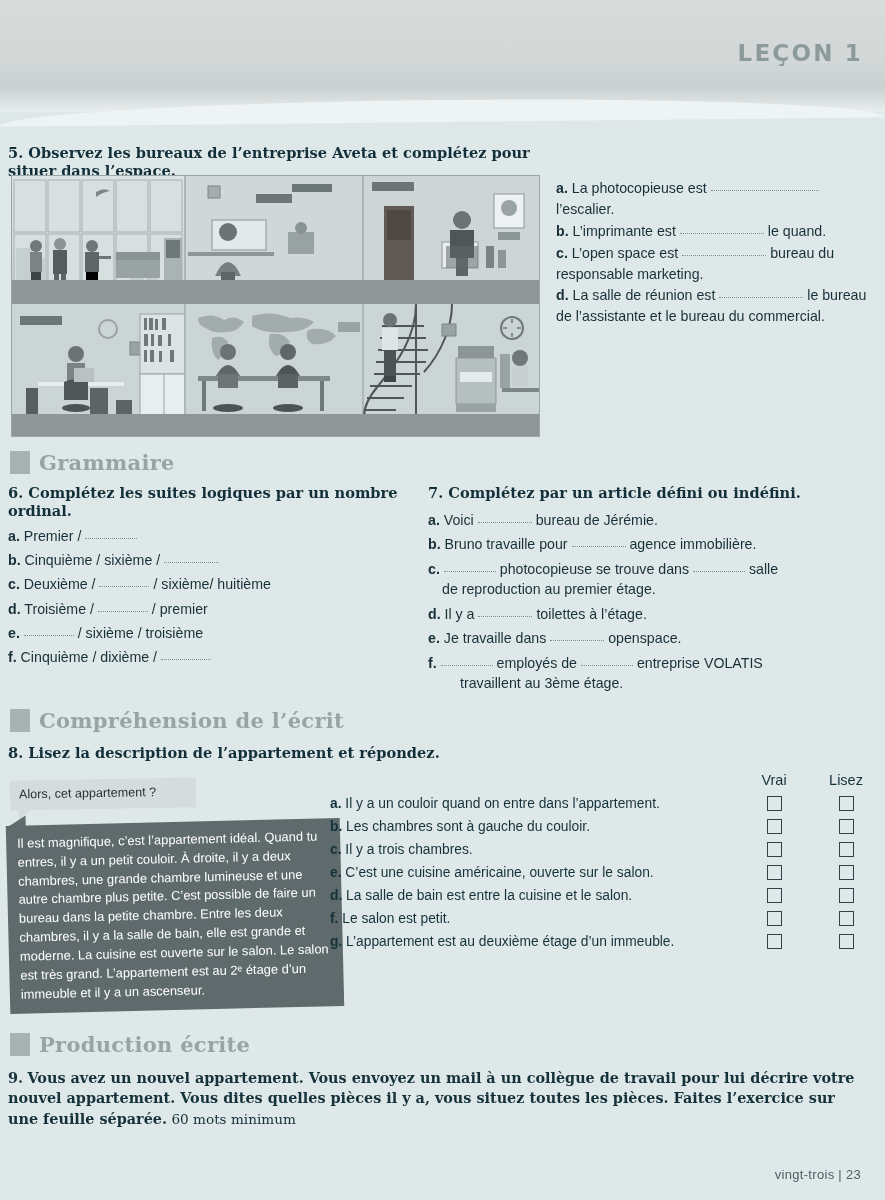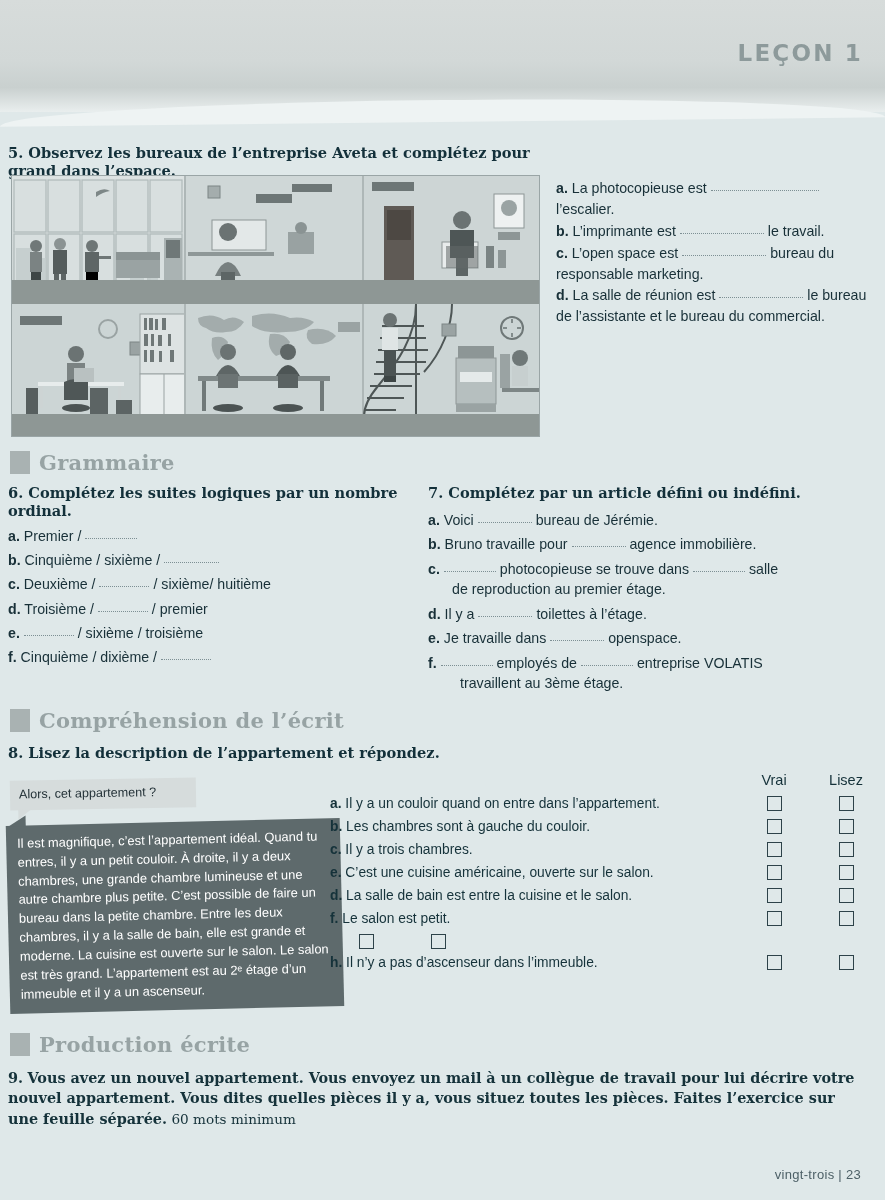--- a/index.html
+++ b/index.html
@@ -106,21 +106,21 @@
   }
 </style>
 </head>
 <body>
 
 <div class="top-band"></div>
 <div class="lesson-title">LEÇON 1</div>
 
 <div id="ex5-head" class="q-head">
   <span>5.</span>
-  <span>Observez les bureaux de l’entreprise Aveta et complétez pour grand dans l’espace.</span>
+  <span>Observez les bureaux de l’entreprise Aveta et complétez pour situer dans l’espace.</span>
 </div>
 
 <div id="ex5-figure">
   <svg viewBox="0 0 527 260" width="527" height="260">
     <defs>
       <linearGradient id="gw" x1="0" y1="0" x2="0" y2="1">
         <stop offset="0" stop-color="#dde3e3"></stop>
           <stop offset="1" stop-color="#ccd4d4"></stop>
       </linearGradient>
     </defs>
@@ -330,21 +330,21 @@
   <div class="item">
     <b>a.</b>
     <span>La photocopieuse est</span>
     <span class="blank" style="width:108px"></span><br>
     <span>l’escalier.</span>
   </div>
   <div class="item">
     <b>b.</b>
     <span>L’imprimante est</span>
     <span class="blank" style="width:84px"></span>
-    <span>le travail.</span>
+    <span>le quand.</span>
   </div>
   <div class="item">
     <b>c.</b>
     <span>L’open space est</span>
     <span class="blank" style="width:84px"></span>
     <span>bureau du responsable marketing.</span>
   </div>
   <div class="item">
     <b>d.</b>
     <span>La salle de réunion est</span>
@@ -374,21 +374,21 @@
 </div>
 
 <div id="ex7">
   <div class="q-head">
     <span>7.</span>
     <span>Complétez par un article défini ou indéfini.</span>
   </div>
   <div class="ab-list" style="margin-top:8px">
     <div class="item"><b>a.</b> Voici <span class="blank" style="width:54px"></span> bureau de Jérémie.</div>
     <div class="item"><b>b.</b> Bruno travaille pour <span class="blank" style="width:54px"></span> agence immobilière.</div>
-    <div class="item"><b>c.</b> <span class="blank" style="width:52px"></span> photocopieuse se trouve dans <span class="blank" style="width:52px"></span> salle<br><span style="margin-left:24px">de reproduction au premier étage.</span></div>
+    <div class="item"><b>c.</b> <span class="blank" style="width:52px"></span> photocopieuse se trouve dans <span class="blank" style="width:52px"></span> salle<br><span style="margin-left:14px">de reproduction au premier étage.</span></div>
     <div class="item"><b>d.</b> Il y a <span class="blank" style="width:54px"></span> toilettes à l’étage.</div>
     <div class="item"><b>e.</b> Je travaille dans <span class="blank" style="width:54px"></span> openspace.</div>
     <div class="item"><b>f.</b> <span class="blank" style="width:52px"></span> employés de <span class="blank" style="width:52px"></span> entreprise VOLATIS<br><span style="margin-left:32px">travaillent au 3ème étage.</span></div>
   </div>
 </div>
 
 <div id="comprehension" class="sec">
   <span class="sec-sq"></span>
   <span class="sec-title">Compréhension de l’écrit</span>
 </div>
@@ -456,29 +456,21 @@
   <div class="vf-row">
     <span class="stmt"><b>f.</b> <span>Le salon est petit.</span></span>
     <span class="bx">
         <span class="cbox"></span>
       </span>
     <span class="bx">
         <span class="cbox"></span>
       </span>
   </div>
   <div class="vf-row">
-    <span class="bx">
-        <span class="cbox"></span>
-      </span>
-    <span class="bx">
-        <span class="cbox"></span>
-      </span>
-  </div>
-  <div class="vf-row">
-    <span class="stmt"><b>h.</b> <span>Il n’y a pas d’ascenseur dans l’immeuble.</span></span>
+    <span class="stmt"><b>g.</b> <span>L’appartement est au deuxième étage d’un immeuble.</span></span>
     <span class="bx">
         <span class="cbox"></span>
       </span>
     <span class="bx">
         <span class="cbox"></span>
       </span>
   </div>
 </div>
 
 <div id="production" class="sec">

